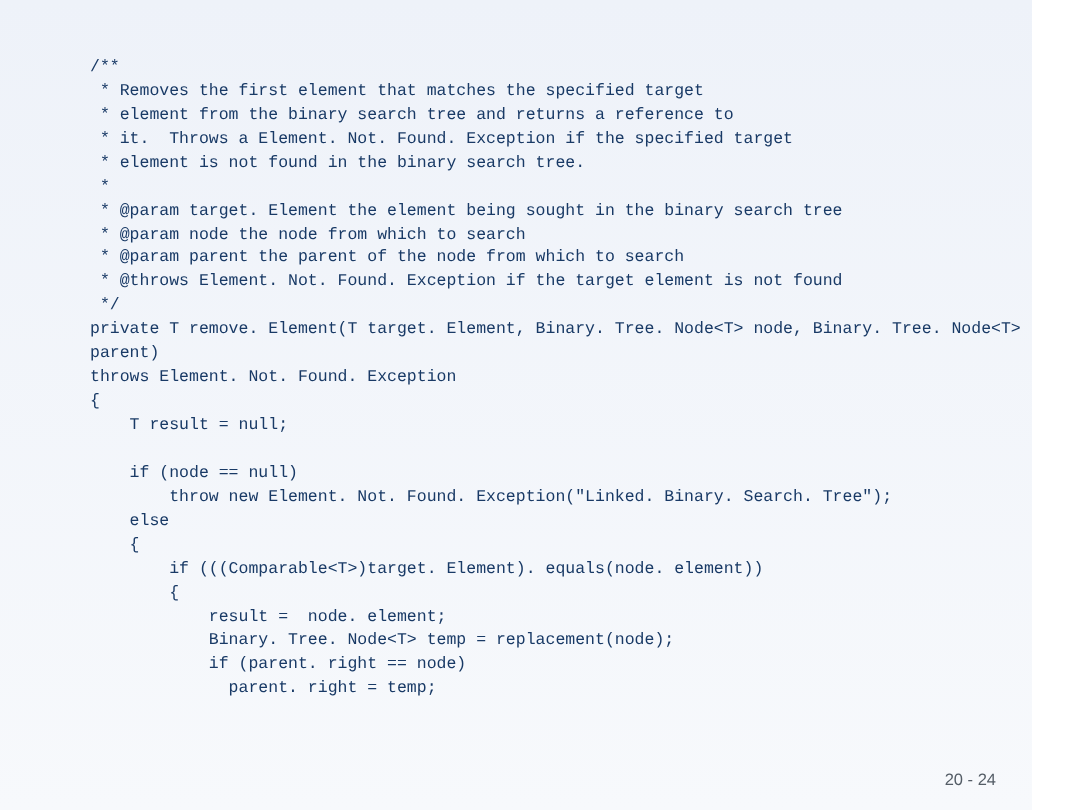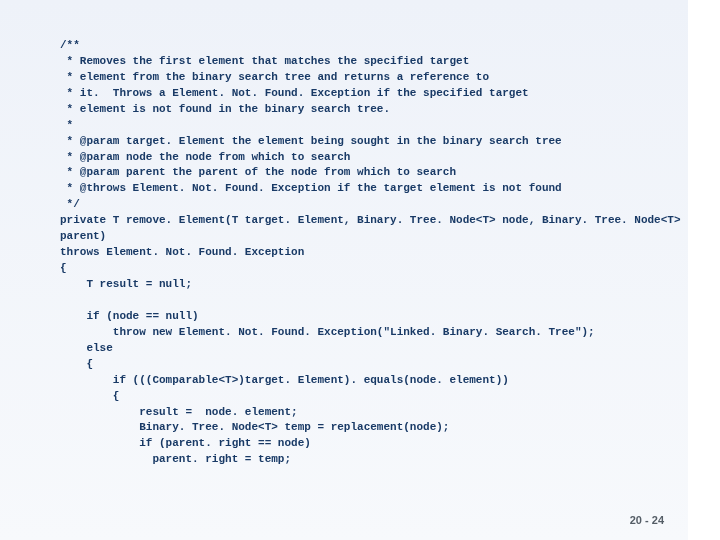--- a/index.html
+++ b/index.html
@@ -10,21 +10,20 @@
     background: #fff;
     font-family: Arial, sans-serif;
     overflow: hidden;
   }
   .slide {
     position: relative;
     width: 688px;
     height: 540px;
     box-sizing: border-box;
     background: linear-gradient(to bottom, #eef2f9 0%, #f7f9fc 100%);
-    font-weight: bold;
   }
   .code {
     position: absolute;
     top: 22px;
     left: 60px;
     right: 20px;
     font-family: "Courier New", Courier, monospace;
     font-size: 11px;
     line-height: 1.45;
     color: #193a66;

